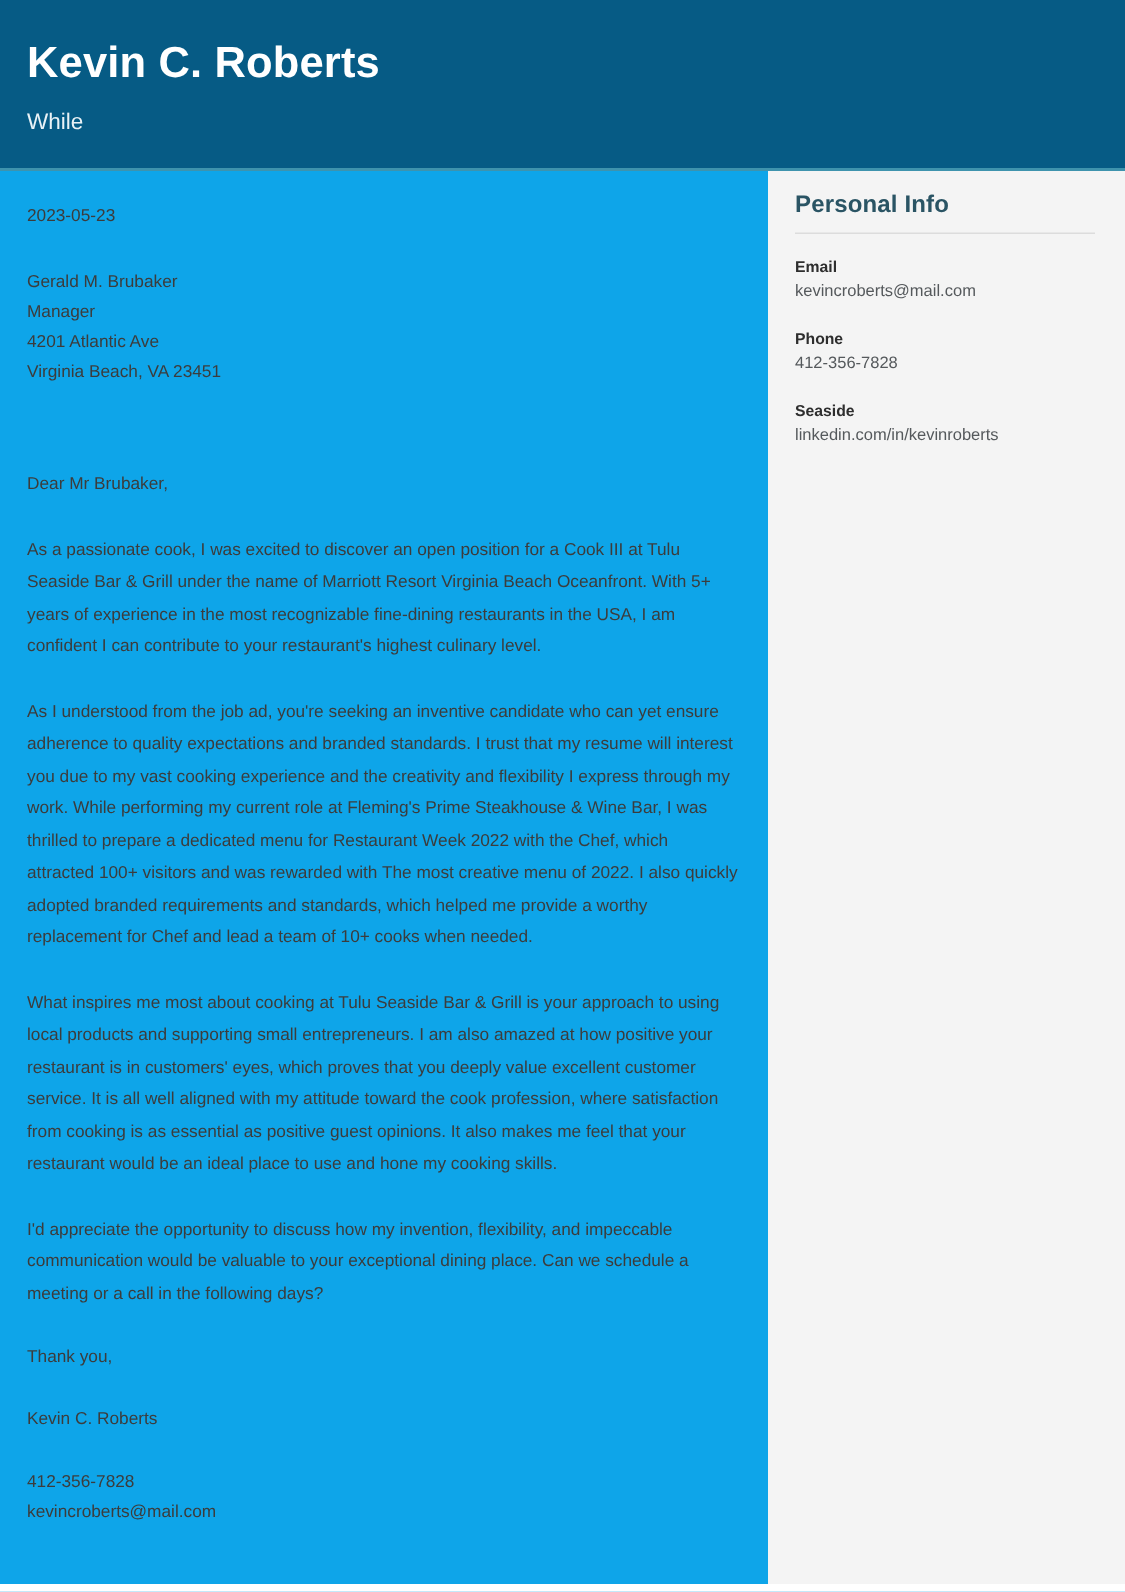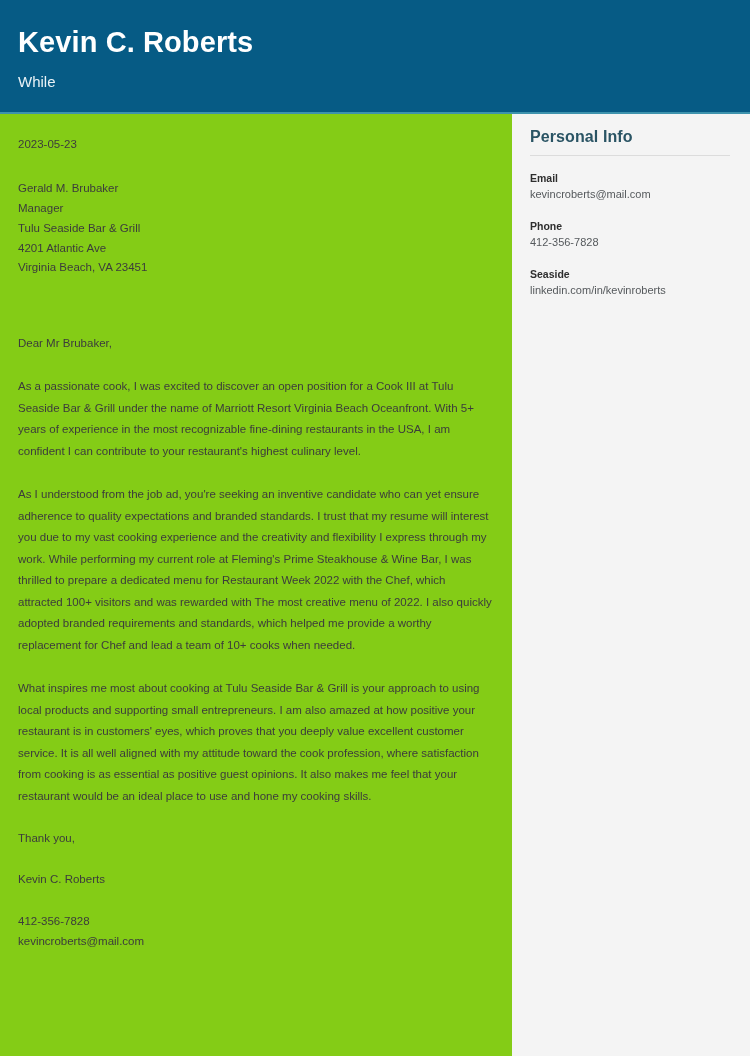--- a/index.html
+++ b/index.html
@@ -47,21 +47,21 @@
     line-height: 1.2;
   }
 
   
   .main {
     position: absolute;
     top: 114px;
     left: 0;
     width: 512px;
     height: 947px;
-    background: #84cc16;
+    background: #0ea5e9;
     padding: 22px 20px 11px 18px;
   }
 
   .letter-date {
     font-size: 11.5px;
     color: #3c3c3c;
     line-height: 1.5;
     margin-bottom: 26px;
   }
 
@@ -156,33 +156,33 @@
     <div class="header-title">While</div>
   </div>
 
   <div class="main">
 
     <div class="letter-date">2023-05-23</div>
 
     <div class="recipient">
       <div>Gerald M. Brubaker</div>
       <div>Manager</div>
-      <div>Tulu Seaside Bar &amp; Grill</div>
       <div>4201 Atlantic Ave</div>
       <div>Virginia Beach, VA 23451</div>
     </div>
 
     <div class="salutation">Dear Mr Brubaker,</div>
 
     <p class="body-par">As a passionate cook, I was excited to discover an open position for a Cook III at Tulu Seaside Bar &amp; Grill under the name of Marriott Resort Virginia Beach Oceanfront. With 5+ years of experience in the most recognizable fine-dining restaurants in the USA, I am confident I can contribute to your restaurant's highest culinary level.</p>
 
     <p class="body-par">As I understood from the job ad, you're seeking an inventive candidate who can yet ensure adherence to quality expectations and branded standards. I trust that my resume will interest you due to my vast cooking experience and the creativity and flexibility I express through my work. While performing my current role at Fleming's Prime Steakhouse &amp; Wine Bar, I was thrilled to prepare a dedicated menu for Restaurant Week 2022 with the Chef, which attracted 100+ visitors and was rewarded with The most creative menu of 2022. I also quickly adopted branded requirements and standards, which helped me provide a worthy replacement for Chef and lead a team of 10+ cooks when needed.</p>
 
     <p class="body-par">What inspires me most about cooking at Tulu Seaside Bar &amp; Grill is your approach to using local products and supporting small entrepreneurs. I am also amazed at how positive your restaurant is in customers' eyes, which proves that you deeply value excellent customer service. It is all well aligned with my attitude toward the cook profession, where satisfaction from cooking is as essential as positive guest opinions. It also makes me feel that your restaurant would be an ideal place to use and hone my cooking skills.</p>
 
+    <p class="body-par">I'd appreciate the opportunity to discuss how my invention, flexibility, and impeccable communication would be valuable to your exceptional dining place. Can we schedule a meeting or a call in the following days?</p>
 
     <div class="closing">Thank you,</div>
 
     <div class="sign-name">Kevin C. Roberts</div>
 
     <div class="sign-contact">
       <div>412-356-7828</div>
       <div>kevincroberts@mail.com</div>
     </div>
 

